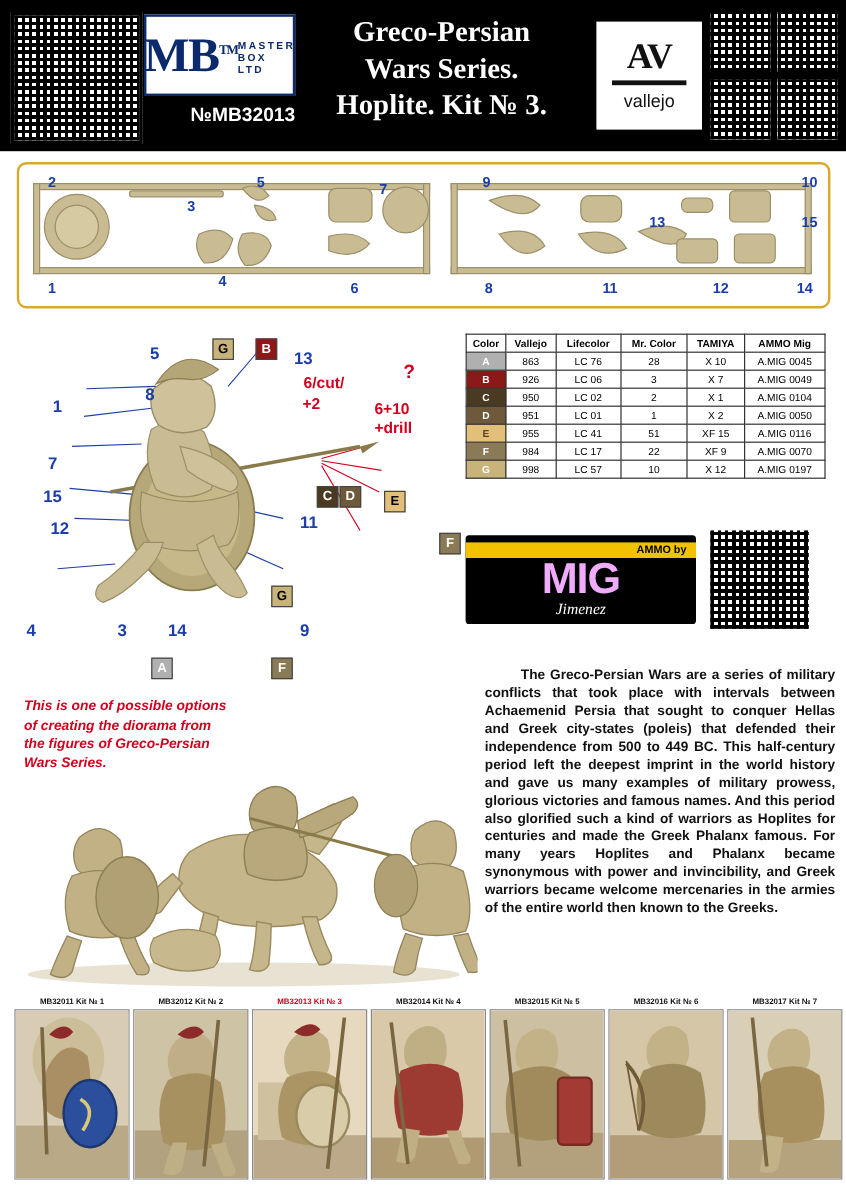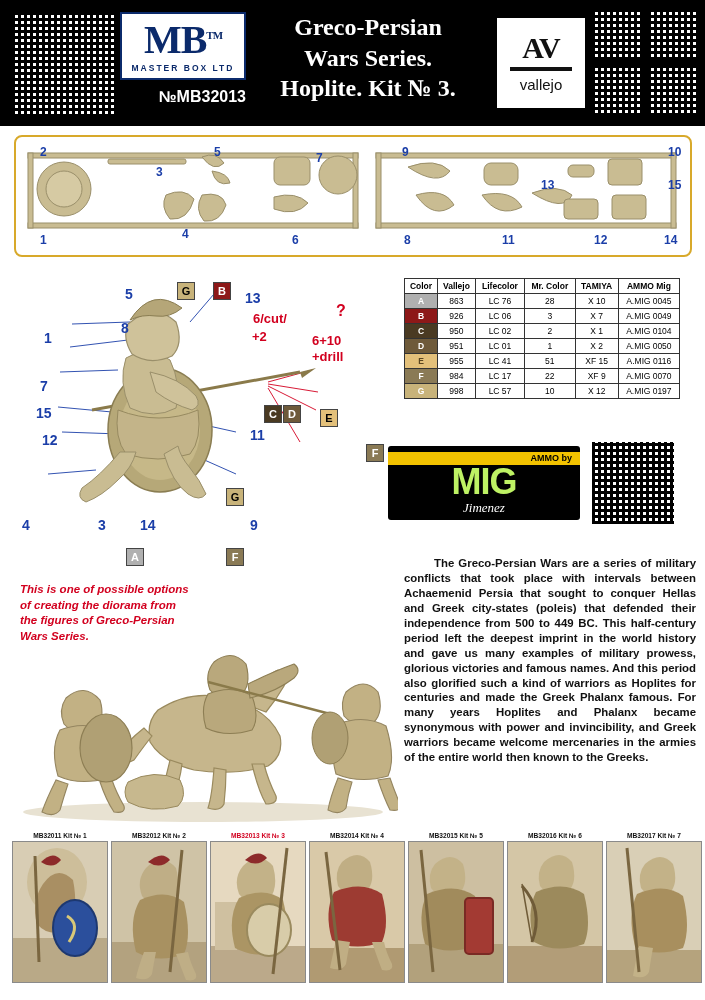--- a/index.html
+++ b/index.html
@@ -27,21 +27,21 @@
   }
   .qr-left{position:absolute;left:9px;top:10px;width:104px;height:104px;border:3px solid #000;}
   .qr-r1{position:absolute;left:592px;top:10px;width:50px;height:50px;}
   .qr-r2{position:absolute;left:648px;top:10px;width:50px;height:50px;}
   .qr-r3{position:absolute;left:592px;top:66px;width:50px;height:50px;}
   .qr-r4{position:absolute;left:648px;top:66px;width:50px;height:50px;}
 
   .mb-logo{
     position:absolute;left:120px;top:12px;width:126px;height:68px;
     background:#fff;border:2px solid #0b2a6b;box-sizing:border-box;
-    display:flex;flex-direction:column;align-items:center;justify-content:center;
+    display:flex;align-items:center;justify-content:center;
   }
   .mb-logo .mb{
     font-family:"Liberation Serif", serif;
     font-weight:bold;font-size:40px;color:#0b2a6b;line-height:1;
     letter-spacing:-1px;
   }
   .mb-logo .mb sup{font-size:11px;vertical-align:super;}
   .mb-logo .mbsub{
     font-size:8.5px;letter-spacing:2px;color:#0b2a6b;font-weight:bold;margin-top:3px;
     font-family:"Liberation Sans", sans-serif;
@@ -93,21 +93,21 @@
   }
   .letterbox{
     position:absolute;width:16px;height:16px;border:1px solid #444;
     display:flex;align-items:center;justify-content:center;
     font-size:11px;font-weight:bold;color:#000;
     font-family:"Liberation Sans", sans-serif;
   }
 
   
   .ctable{
-    position:absolute;left:404px;top:278px;width:276px;
+    position:absolute;left:388px;top:278px;width:300px;
     border-collapse:collapse;font-size:8.5px;
     font-family:"Liberation Sans", sans-serif;
   }
   .ctable th{
     border:1px solid #333;background:#fff;font-weight:bold;font-size:8.5px;padding:2px 1px;
     text-align:center;
   }
   .ctable td{border:1px solid #333;text-align:center;padding:2px 1px;font-size:8.5px;}
   .ctable td.swatch{font-weight:bold;color:#fff;width:30px;}
 
@@ -119,21 +119,21 @@
   .ammo .bar{
     position:absolute;left:0;top:6px;width:192px;height:13px;background:#f2c200;
   }
   .ammo .bar span{
     position:absolute;right:8px;top:0;font-size:9px;font-weight:bold;color:#000;
     font-family:Liberation Sans, sans-serif;line-height:13px;
   }
   .ammo .mig{
     position:absolute;left:0;top:18px;width:192px;text-align:center;
     font-family:"Liberation Sans", sans-serif;font-weight:bold;
-    font-size:36px;color:#bef264;line-height:1;letter-spacing:-1px;
+    font-size:36px;color:#f0abfc;line-height:1;letter-spacing:-1px;
   }
   .ammo .jim{
     position:absolute;left:0;top:54px;width:192px;text-align:center;
     font-family:"Liberation Serif", serif;font-style:italic;
     font-size:13px;color:#fff;
   }
   .qr-ammo{position:absolute;left:592px;top:442px;width:82px;height:82px;}
 
   
   .dio-note{

